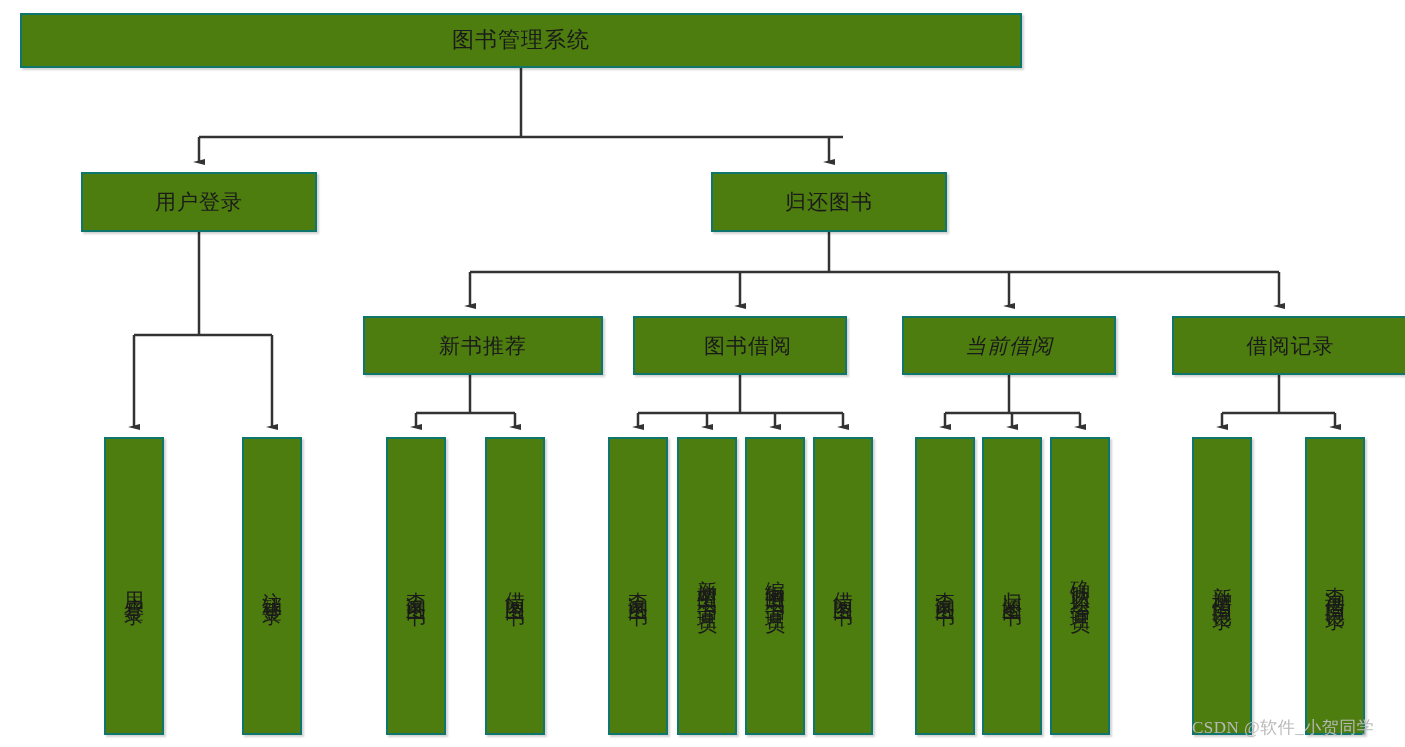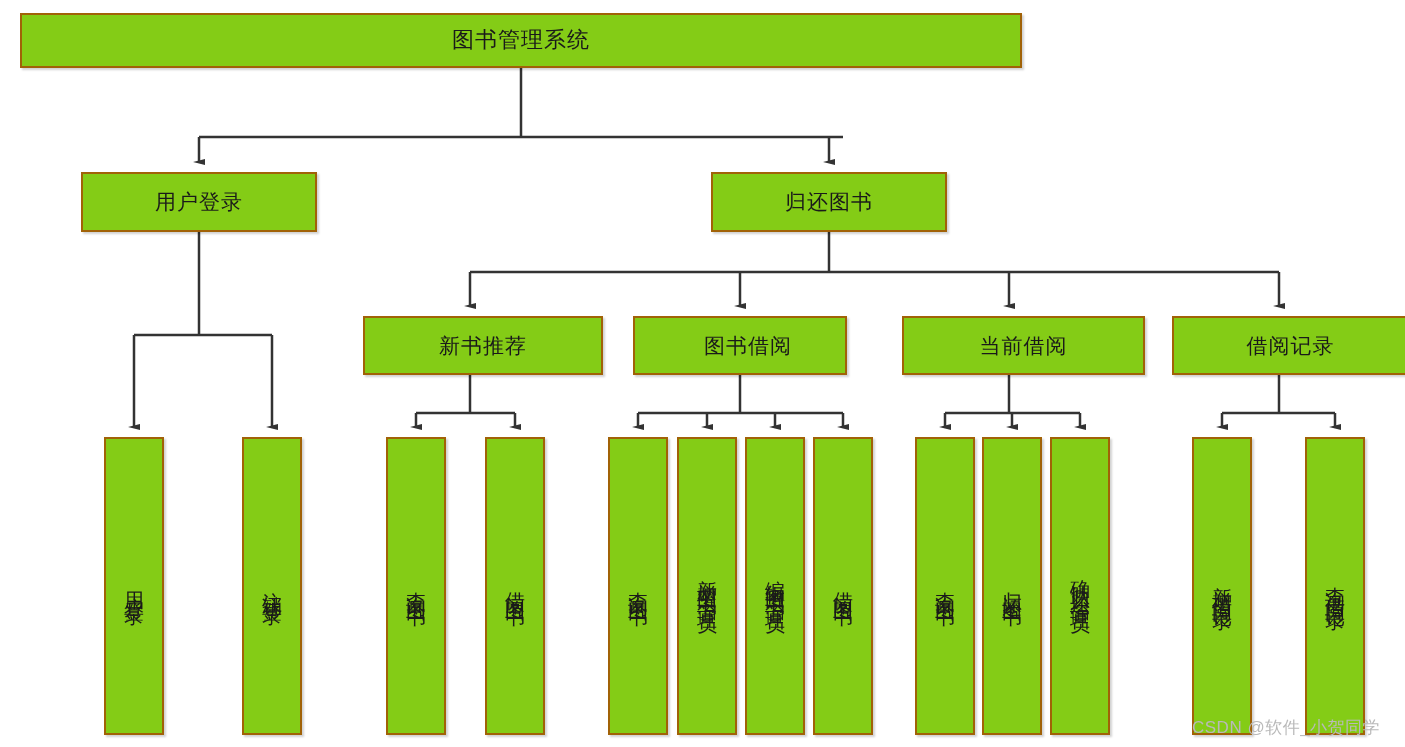--- a/index.html
+++ b/index.html
@@ -21,22 +21,22 @@
     position: absolute;
     left: 0;
     top: 0;
     width: 1405px;
     height: 747px;
     pointer-events: none;
   }
   .node {
     position: absolute;
     box-sizing: border-box;
-    background: #84cc16;
-    border: 2px solid #a16207;
+    background: #4d7c0f;
+    border: 2px solid #0f766e;
     box-shadow: 2px 2px 2px rgba(0,0,0,0.18);
     display: flex;
     align-items: center;
     justify-content: center;
     color: #1a1a1a;
   }
   .node.horiz {
     font-size: 21px;
     letter-spacing: 1px;
     line-height: 1.2;
@@ -62,21 +62,21 @@
   .node.vert .label {
     writing-mode: vertical-rl;
     text-orientation: upright;
   }
   .watermark {
     position: absolute;
     font-size: 17px;
     color: #b9b9b9;
     letter-spacing: 0.5px;
     white-space: nowrap;
-    font-family: Liberation Sans, sans-serif;
+    font-family: Liberation Serif, serif;
   }
 </style>
 </head>
 <body>
 
 <div id="canvas">
 
   <svg class="edges" viewBox="0 0 1405 747">
     <defs>
       <marker id="arrow" markerWidth="10" markerHeight="12" refX="3" refY="6" orient="auto" markerUnits="userSpaceOnUse">
@@ -137,21 +137,21 @@
   <div class="node horiz" style="left:711px; top:172px; width:236px; height:60px;">
     <span class="label">归还图书</span>
   </div>
 
   <div class="node horiz" style="left:363px; top:316px; width:240px; height:59px;">
     <span class="label">新书推荐</span>
   </div>
   <div class="node horiz" style="left:633px; top:316px; width:214px; height:59px;padding-left:16px;">
     <span class="label">图书借阅</span>
   </div>
-  <div class="node horiz" style="left:902px; top:316px; width:243px; height:59px;">
+  <div class="node horiz" style="left:902px; top:316px; width:214px; height:59px;font-style:italic;">
     <span class="label">当前借阅</span>
   </div>
   <div class="node horiz" style="left:1172px; top:316px; width:237px; height:59px;">
     <span class="label">借阅记录</span>
   </div>
 
   <div class="node vert" style="left:104px; top:437px; width:60px; height:298px;">
     <span class="label">用户登录</span>
   </div>
   <div class="node vert" style="left:242px; top:437px; width:60px; height:298px;">

